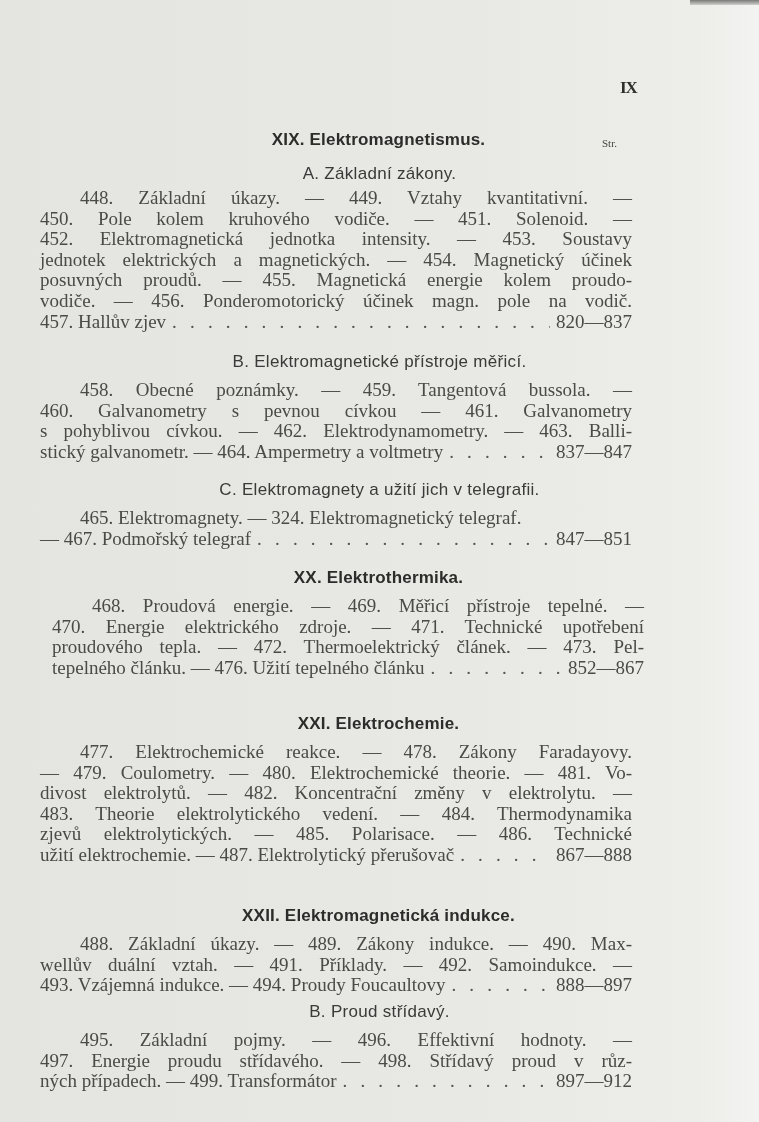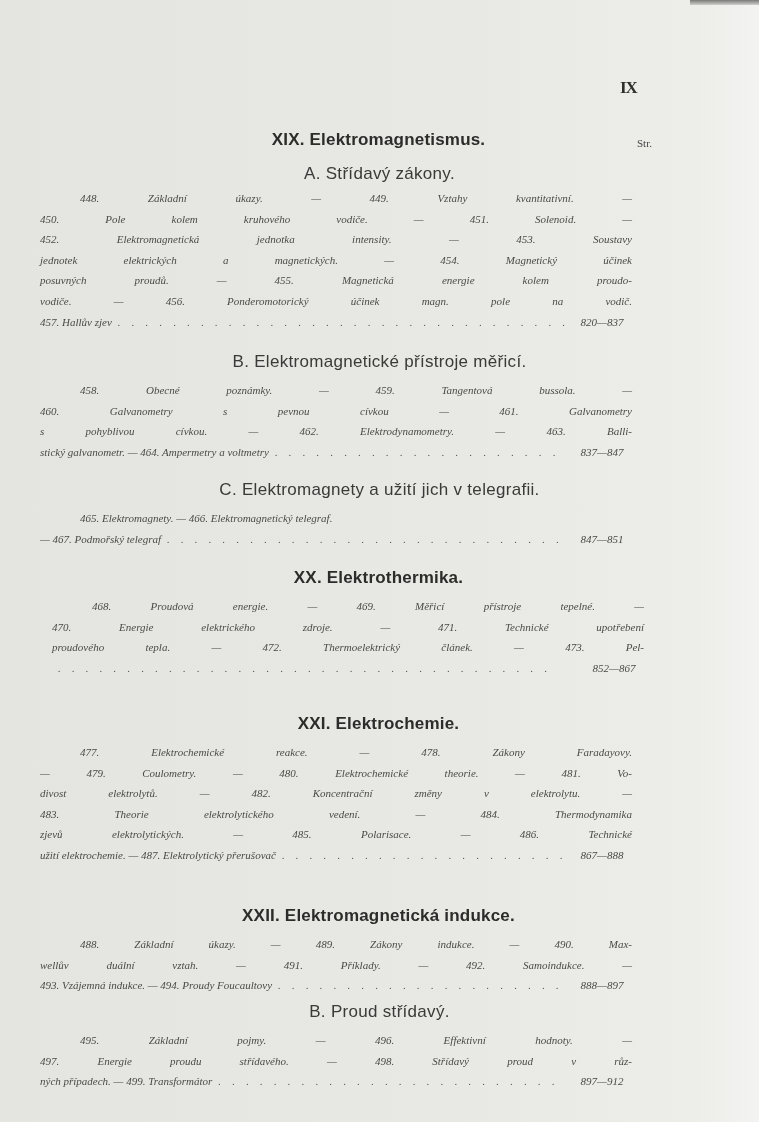--- a/index.html
+++ b/index.html
@@ -16,59 +16,59 @@
     }
     .top-edge {
       position: absolute; left: 690px; top: 0; width: 69px; height: 5px;
       background: linear-gradient(#7a7a78, #cfcfcc);
     }
     .page-number {
       position: absolute; left: 620px; top: 78px;
       font-size: 17px; font-weight: bold; letter-spacing: -1px; color: #2e2e2c;
     }
     .str-label {
-      position: absolute; left: 637px; top: 137px;
+      position: absolute; left: 602px; top: 137px;
       font-size: 11px; color: #444;
     }
     .chapter-title {
       position: absolute; left: 0; width: 757px; text-align: center;
       font-family: "Liberation Sans", "DejaVu Sans", sans-serif;
       font-weight: bold; font-size: 17px; color: #2c2c2a;
       letter-spacing: 0.2px;
     }
     .section-title {
       position: absolute; left: 0; width: 759px; text-align: center;
       font-family: "Liberation Sans", "DejaVu Sans", sans-serif;
       font-size: 17px; color: #3a3a38;
       letter-spacing: 0.3px;
     }
     .para {
       position: absolute; left: 40px; width: 592px;
-      font-size: 11px; line-height: 20.6px; color: #4a4a47; font-style: italic;
+      font-size: 19px; line-height: 20.6px; color: #4a4a47;
     }
     .line { display: flex; white-space: nowrap; height: 20.6px; }
     .line.justify { text-align: justify; text-align-last: justify; display: block; }
     .line .txt { flex: 0 0 auto; }
     .dots {
       flex: 1 1 auto; overflow: hidden; white-space: nowrap;
       letter-spacing: 4.2px; margin: 0 6px; color: #555;
     }
     .pages-range { flex: 0 0 auto; text-align: center; min-width: 60px; }
   </style>
 </head>
 <body>
 
 <div class="page">
   <div class="top-edge"></div>
 
   <div class="page-number">IX</div>
   <div class="str-label">Str.</div>
 
   <div class="chapter-title" style="top:130px;">XIX. Elektromagnetismus.</div>
-  <div class="section-title" style="top:164px;">A. Střídavý zákony.</div>
+  <div class="section-title" style="top:164px;">A. Základní zákony.</div>
   <div class="para" style="top:188px;">
     <div class="line justify" style="padding-left:40px;">448. Základní úkazy. — 449. Vztahy kvantitativní. —</div>
     <div class="line justify">450. Pole kolem kruhového vodiče. — 451. Solenoid. —</div>
     <div class="line justify">452. Elektromagnetická jednotka intensity. — 453. Soustavy</div>
     <div class="line justify">jednotek elektrických a magnetických. — 454. Magnetický účinek</div>
     <div class="line justify">posuvných proudů. — 455. Magnetická energie kolem proudo-</div>
     <div class="line justify">vodiče. — 456. Ponderomotorický účinek magn. pole na vodič.</div>
     <div class="line">
       <span class="txt">457. Hallův zjev</span>
       <span class="dots">. . . . . . . . . . . . . . . . . . . . . . . . . . . . . . . . . . . .</span>
@@ -83,34 +83,35 @@
     <div class="line justify">s pohyblivou cívkou. — 462. Elektrodynamometry. — 463. Balli-</div>
     <div class="line">
       <span class="txt">stický galvanometr. — 464. Ampermetry a voltmetry</span>
       <span class="dots">. . . . . . . . . . . . . . . . . . . . . . . . . . . . . . . . . . . .</span>
       <span class="pages-range">837—847</span>
     </div>
   </div>
 
   <div class="section-title" style="top:480px;">C. Elektromagnety a užití jich v telegrafii.</div>
   <div class="para" style="top:508px;">
-    <div class="line" style="padding-left:40px;">465. Elektromagnety. — 466. Elektromagnetický telegraf.</div>
+    <div class="line" style="padding-left:40px;">465. Elektromagnety. — 324. Elektromagnetický telegraf.</div>
     <div class="line">
       <span class="txt">— 467. Podmořský telegraf</span>
       <span class="dots">. . . . . . . . . . . . . . . . . . . . . . . . . . . . . . . . . . . .</span>
       <span class="pages-range">847—851</span>
     </div>
   </div>
 
   <div class="chapter-title" style="top:568px;">XX. Elektrothermika.</div>
   <div class="para" style="top:596px;margin-left:12px;">
     <div class="line justify" style="padding-left:40px;">468. Proudová energie. — 469. Měřicí přístroje tepelné. —</div>
     <div class="line justify">470. Energie elektrického zdroje. — 471. Technické upotřebení</div>
     <div class="line justify">proudového tepla. — 472. Thermoelektrický článek. — 473. Pel-</div>
     <div class="line">
+      <span class="txt">tepelného článku. — 476. Užití tepelného článku</span>
       <span class="dots">. . . . . . . . . . . . . . . . . . . . . . . . . . . . . . . . . . . .</span>
       <span class="pages-range">852—867</span>
     </div>
   </div>
 
   <div class="chapter-title" style="top:714px;">XXI. Elektrochemie.</div>
   <div class="para" style="top:742px;">
     <div class="line justify" style="padding-left:40px;">477. Elektrochemické reakce. — 478. Zákony Faradayovy.</div>
     <div class="line justify">— 479. Coulometry. — 480. Elektrochemické theorie. — 481. Vo-</div>
     <div class="line justify">divost elektrolytů. — 482. Koncentrační změny v elektrolytu. —</div>

